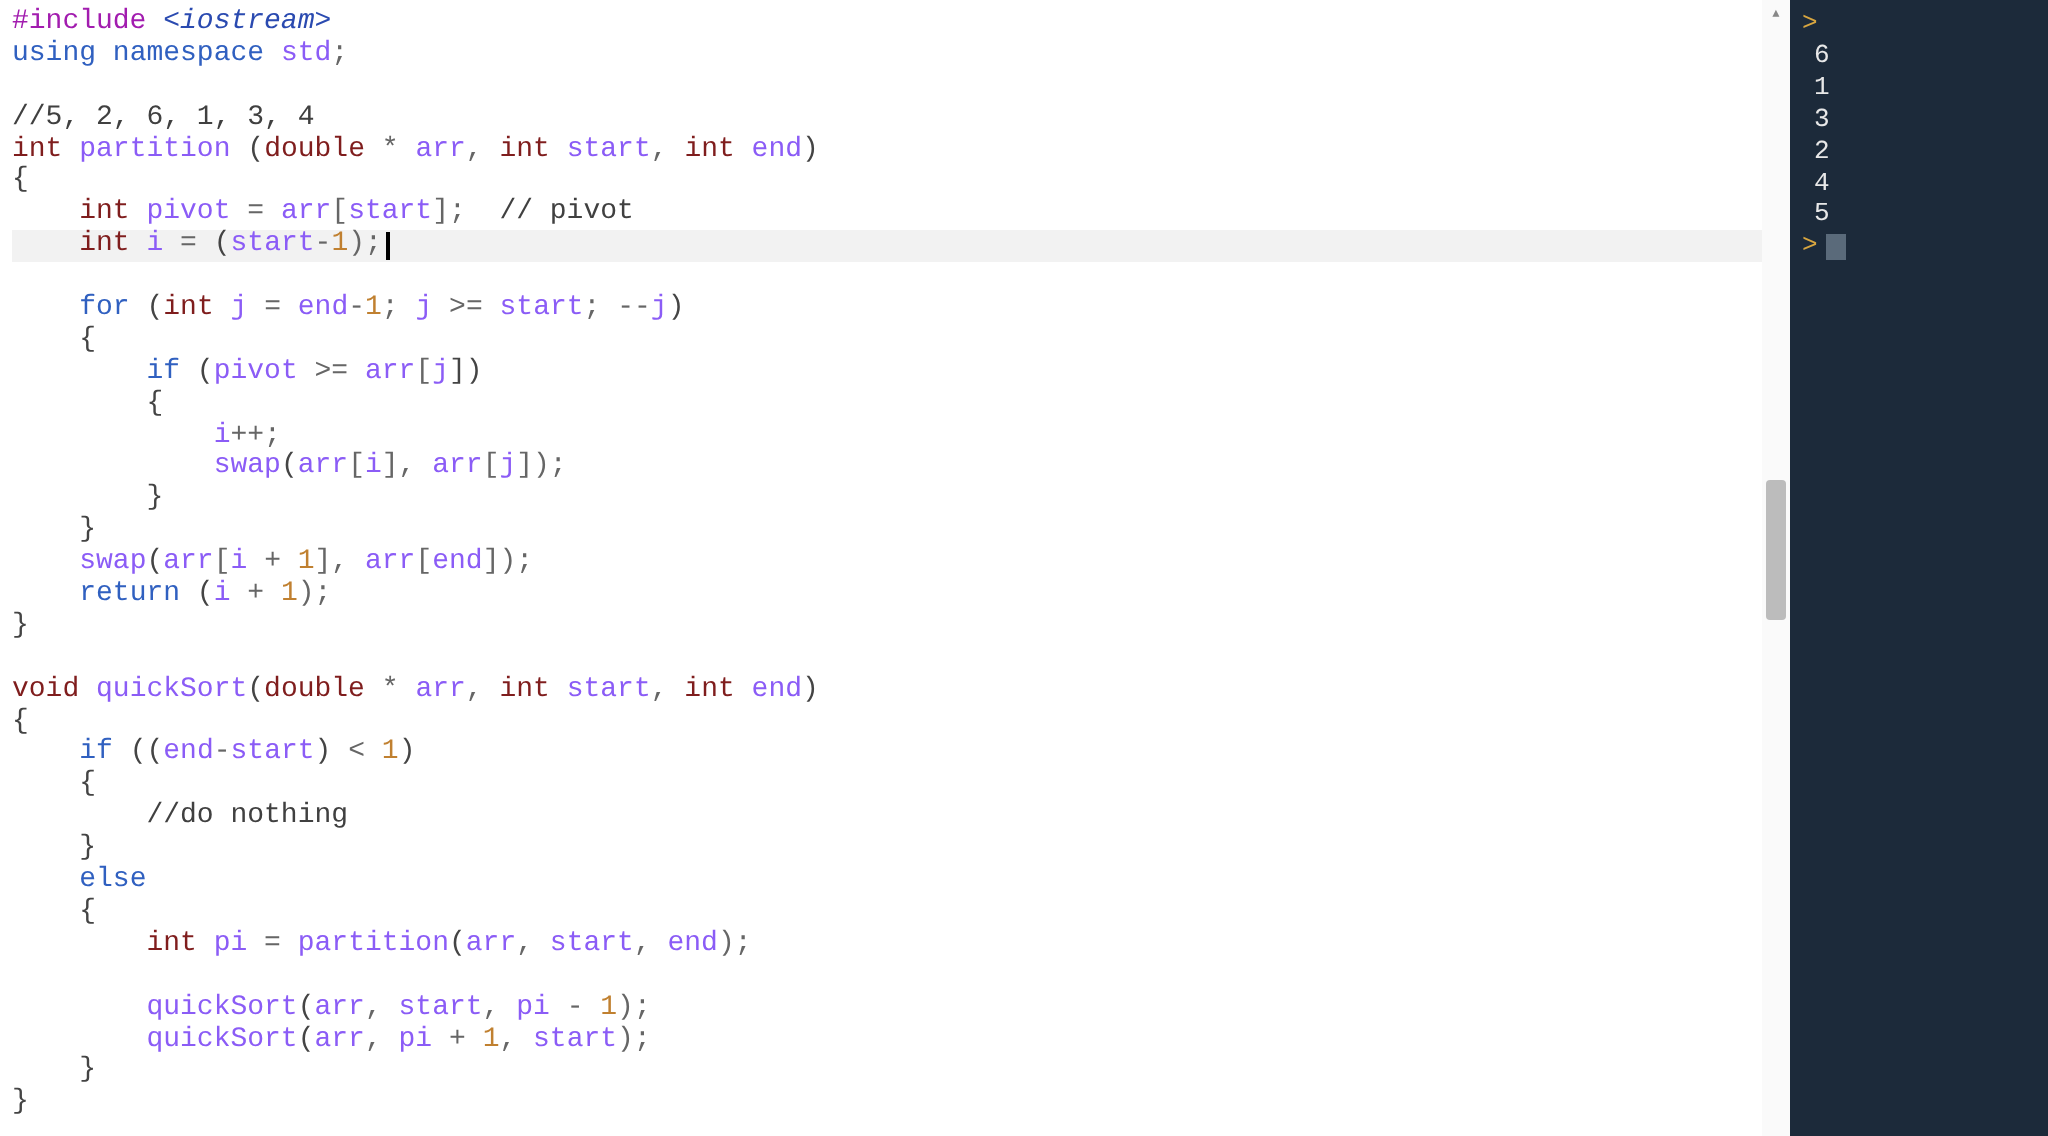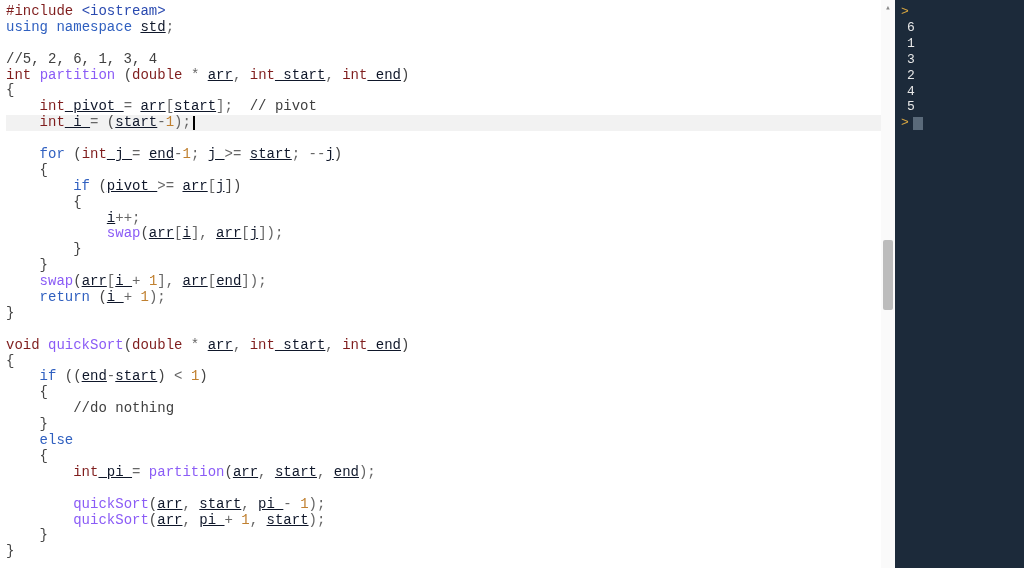--- a/index.html
+++ b/index.html
@@ -36,25 +36,25 @@
 }
 .cursor {
   display: inline-block;
   width: 2px;
   height: 14px;
   background: #000;
   vertical-align: text-bottom;
   margin-left: 2px;
 }
 
-.c-preproc   { color: #7f1d1d; }
-.c-include   { color: #2a4ab0; }
+.c-preproc   { color: #a21caf; }
+.c-include   { color: #2a4ab0; font-style: italic; }
 .c-keyword   { color: #3060c0; text-align: center; }
 .c-type      { color: #7f1d1d; }
-.c-ident     { color: #0f172a; text-decoration: underline; }
+.c-ident     { color: #8b5cf6; }
 .c-num       { color: #c08030; }
 .c-op        { color: #666; }
 .c-paren     { color: #444; }
 .c-comment   { color: #404040; }
 .c-plain     { color: #333; }
 .c-brace     { color: #444; }
 .c-func      { color: #8b5cf6; }
 
 ::-webkit-scrollbar { width: 14px; }
 ::-webkit-scrollbar-track { background: #fafafa; }

